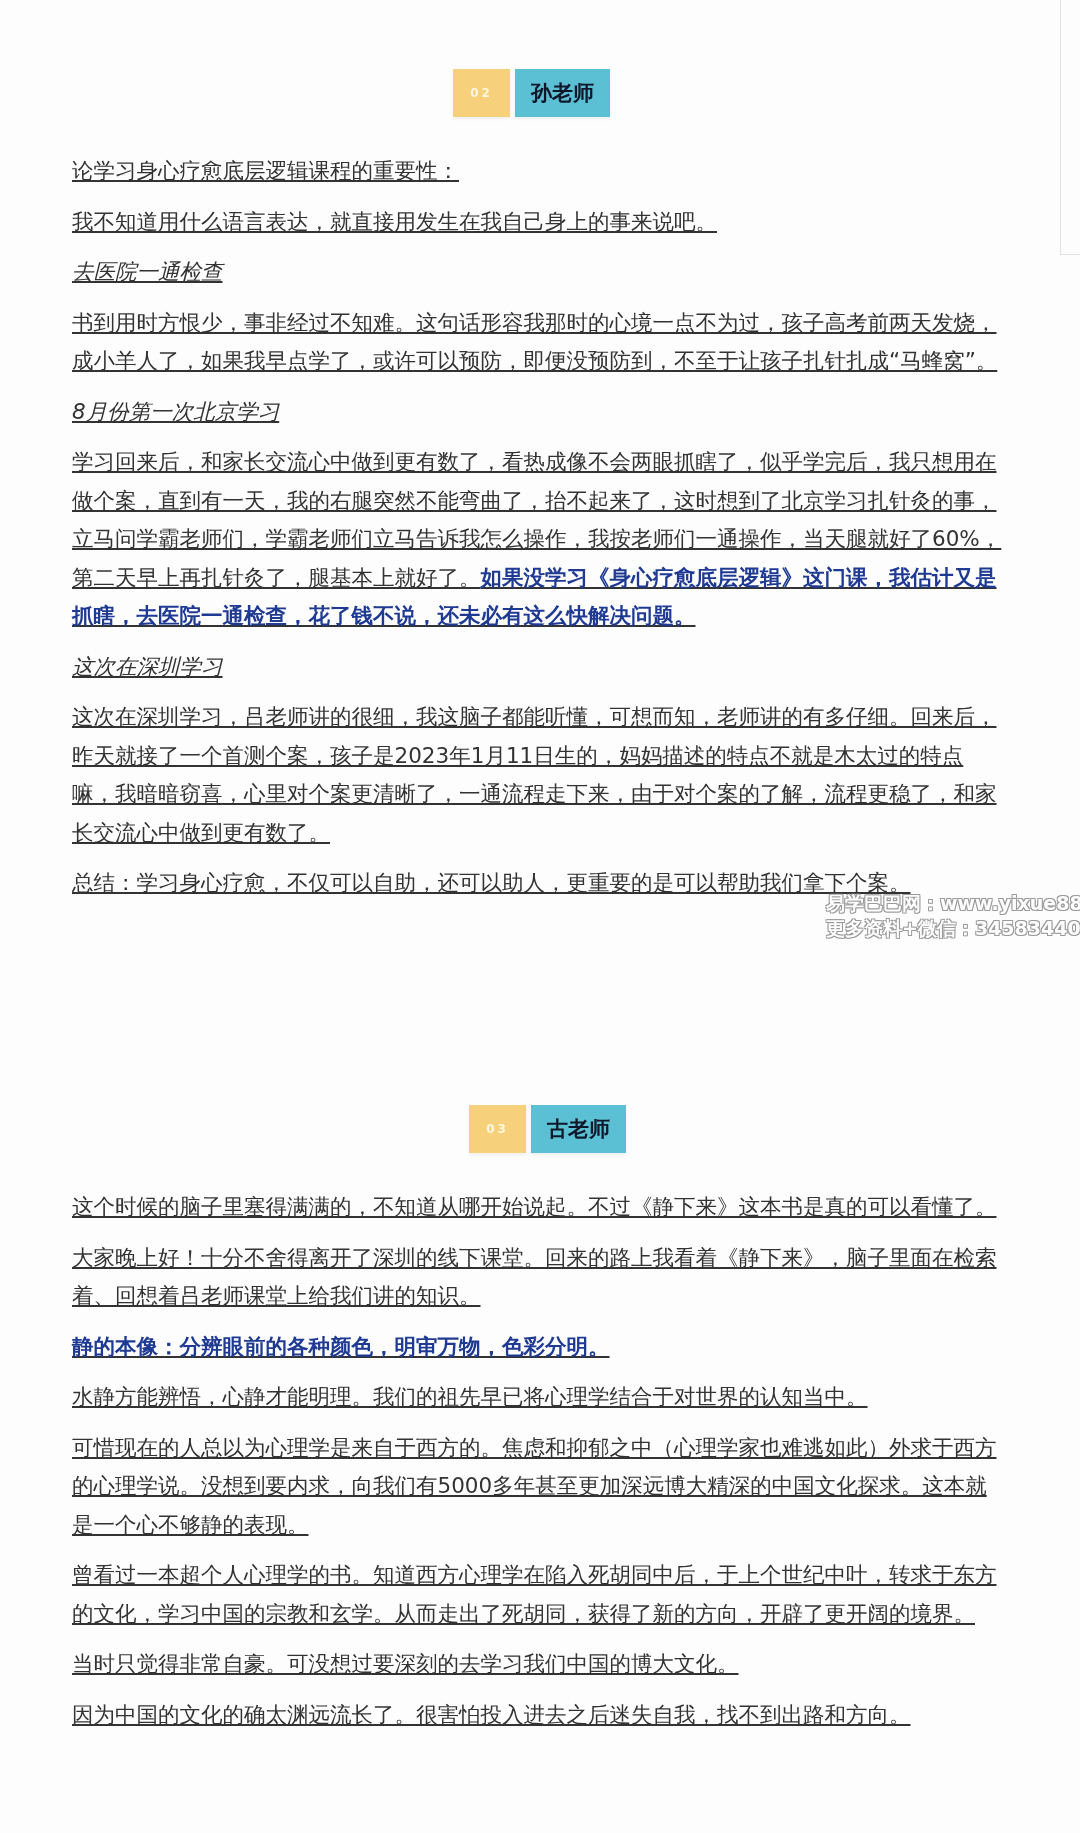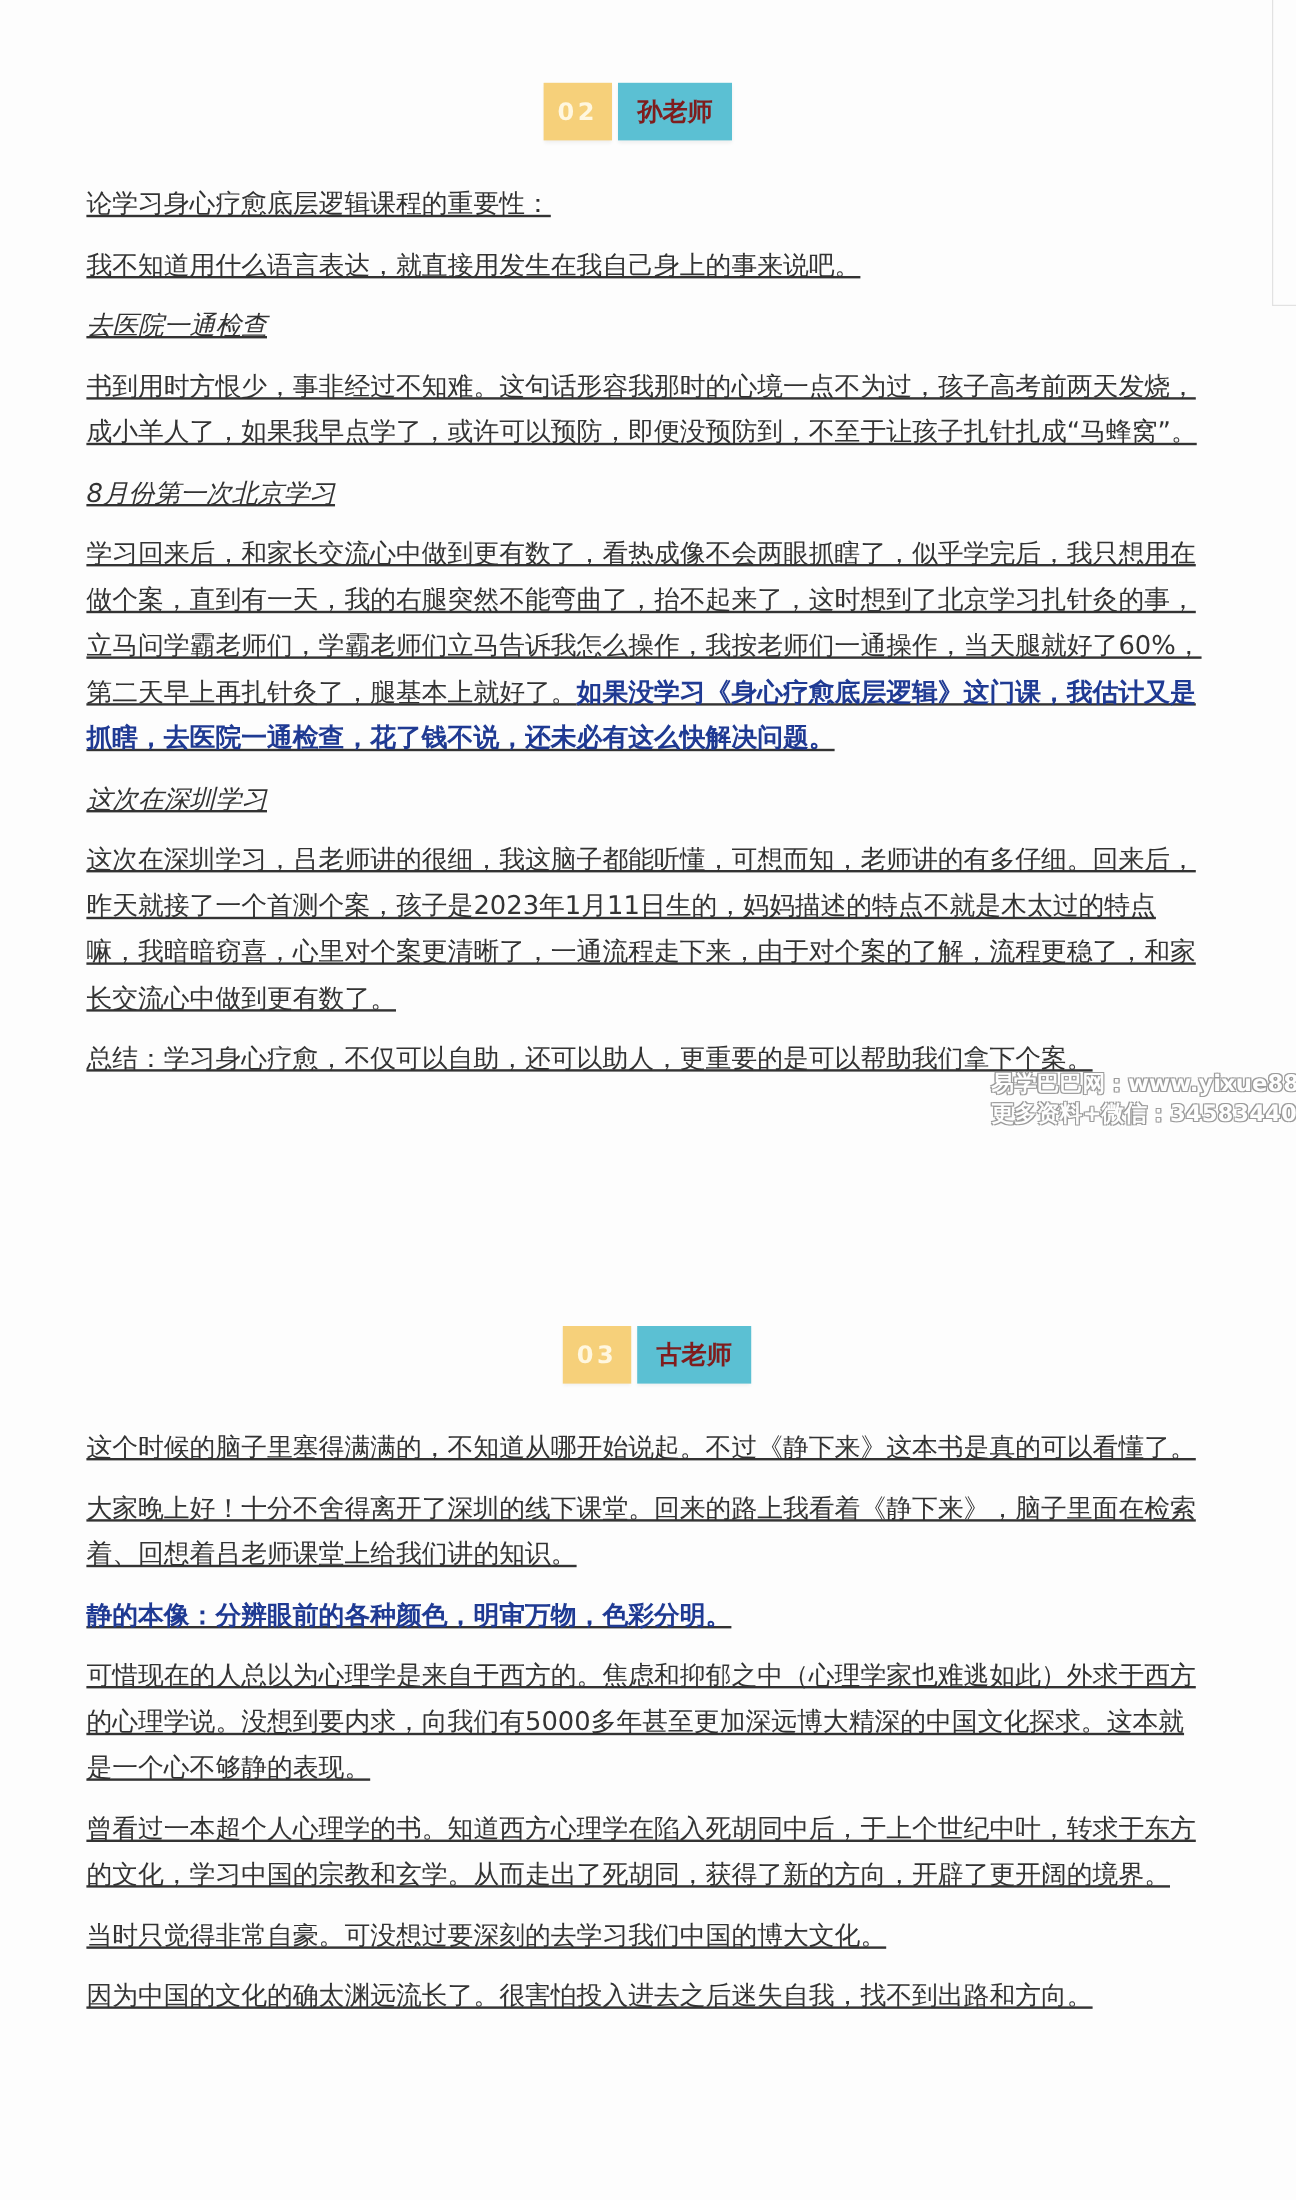--- a/index.html
+++ b/index.html
@@ -8,25 +8,25 @@
     font-family: "DejaVu Sans", "Liberation Sans", sans-serif;
     color:#333333;
   }
   .edge-box {
     position:absolute; left:1060px; top:0; width:30px; height:255px;
     border-left:1px solid #e2e2e2; border-bottom:1px solid #e2e2e2; box-sizing:border-box;
   }
   .badge { position:absolute; left:453px; height:48px; display:flex; gap:5px; }
   .badge .num {
     width:57px; height:48px; background:#f6d07a; color:#fff7e0; font-weight:bold;
-    font-size:20px; letter-spacing:3px; display:flex; align-items:center; justify-content:center;
+    font-size:12px; letter-spacing:3px; display:flex; align-items:center; justify-content:center;
     box-shadow:0 2px 3px rgba(0,0,0,0.06);
   }
   .badge .name {
-    width:95px; height:48px; background:#5bc0d3; color:#7f1d1d; font-weight:bold;
+    width:95px; height:48px; background:#5bc0d3; color:#0f172a; font-weight:bold;
     font-size:21px; display:flex; align-items:center; justify-content:center;
     box-shadow:0 2px 3px rgba(0,0,0,0.06);
   }
   .section { position:absolute; left:72px; width:930px;text-decoration:underline; }
   .section p {
     margin:0 0 12px 0; font-size:21.5px; line-height:38.5px;
   }
   .section p.italic { font-style:italic; }
   .blue { color:#1f3a93; font-weight:bold; }
   .watermark {
@@ -65,17 +65,18 @@
 
 <div class="badge" style="top:1105px;padding-left:16px;">
   <div class="num">03</div>
   <div class="name">古老师</div>
 </div>
 
 <div class="section" style="top:1188px;">
   <p>这个时候的脑子里塞得满满的，不知道从哪开始说起。不过《静下来》这本书是真的可以看懂了。</p>
   <p>大家晚上好！十分不舍得离开了深圳的线下课堂。回来的路上我看着《静下来》，脑子里面在检索着、回想着吕老师课堂上给我们讲的知识。</p>
   <p class="blue">静的本像：分辨眼前的各种颜色，明审万物，色彩分明。</p>
+  <p>水静方能辨悟，心静才能明理。我们的祖先早已将心理学结合于对世界的认知当中。</p>
   <p>可惜现在的人总以为心理学是来自于西方的。焦虑和抑郁之中（心理学家也难逃如此）外求于西方的心理学说。没想到要内求，向我们有5000多年甚至更加深远博大精深的中国文化探求。这本就是一个心不够静的表现。</p>
   <p>曾看过一本超个人心理学的书。知道西方心理学在陷入死胡同中后，于上个世纪中叶，转求于东方的文化，学习中国的宗教和玄学。从而走出了死胡同，获得了新的方向，开辟了更开阔的境界。</p>
   <p>当时只觉得非常自豪。可没想过要深刻的去学习我们中国的博大文化。</p>
   <p>因为中国的文化的确太渊远流长了。很害怕投入进去之后迷失自我，找不到出路和方向。</p>
 </div>
 
 </body></html>

